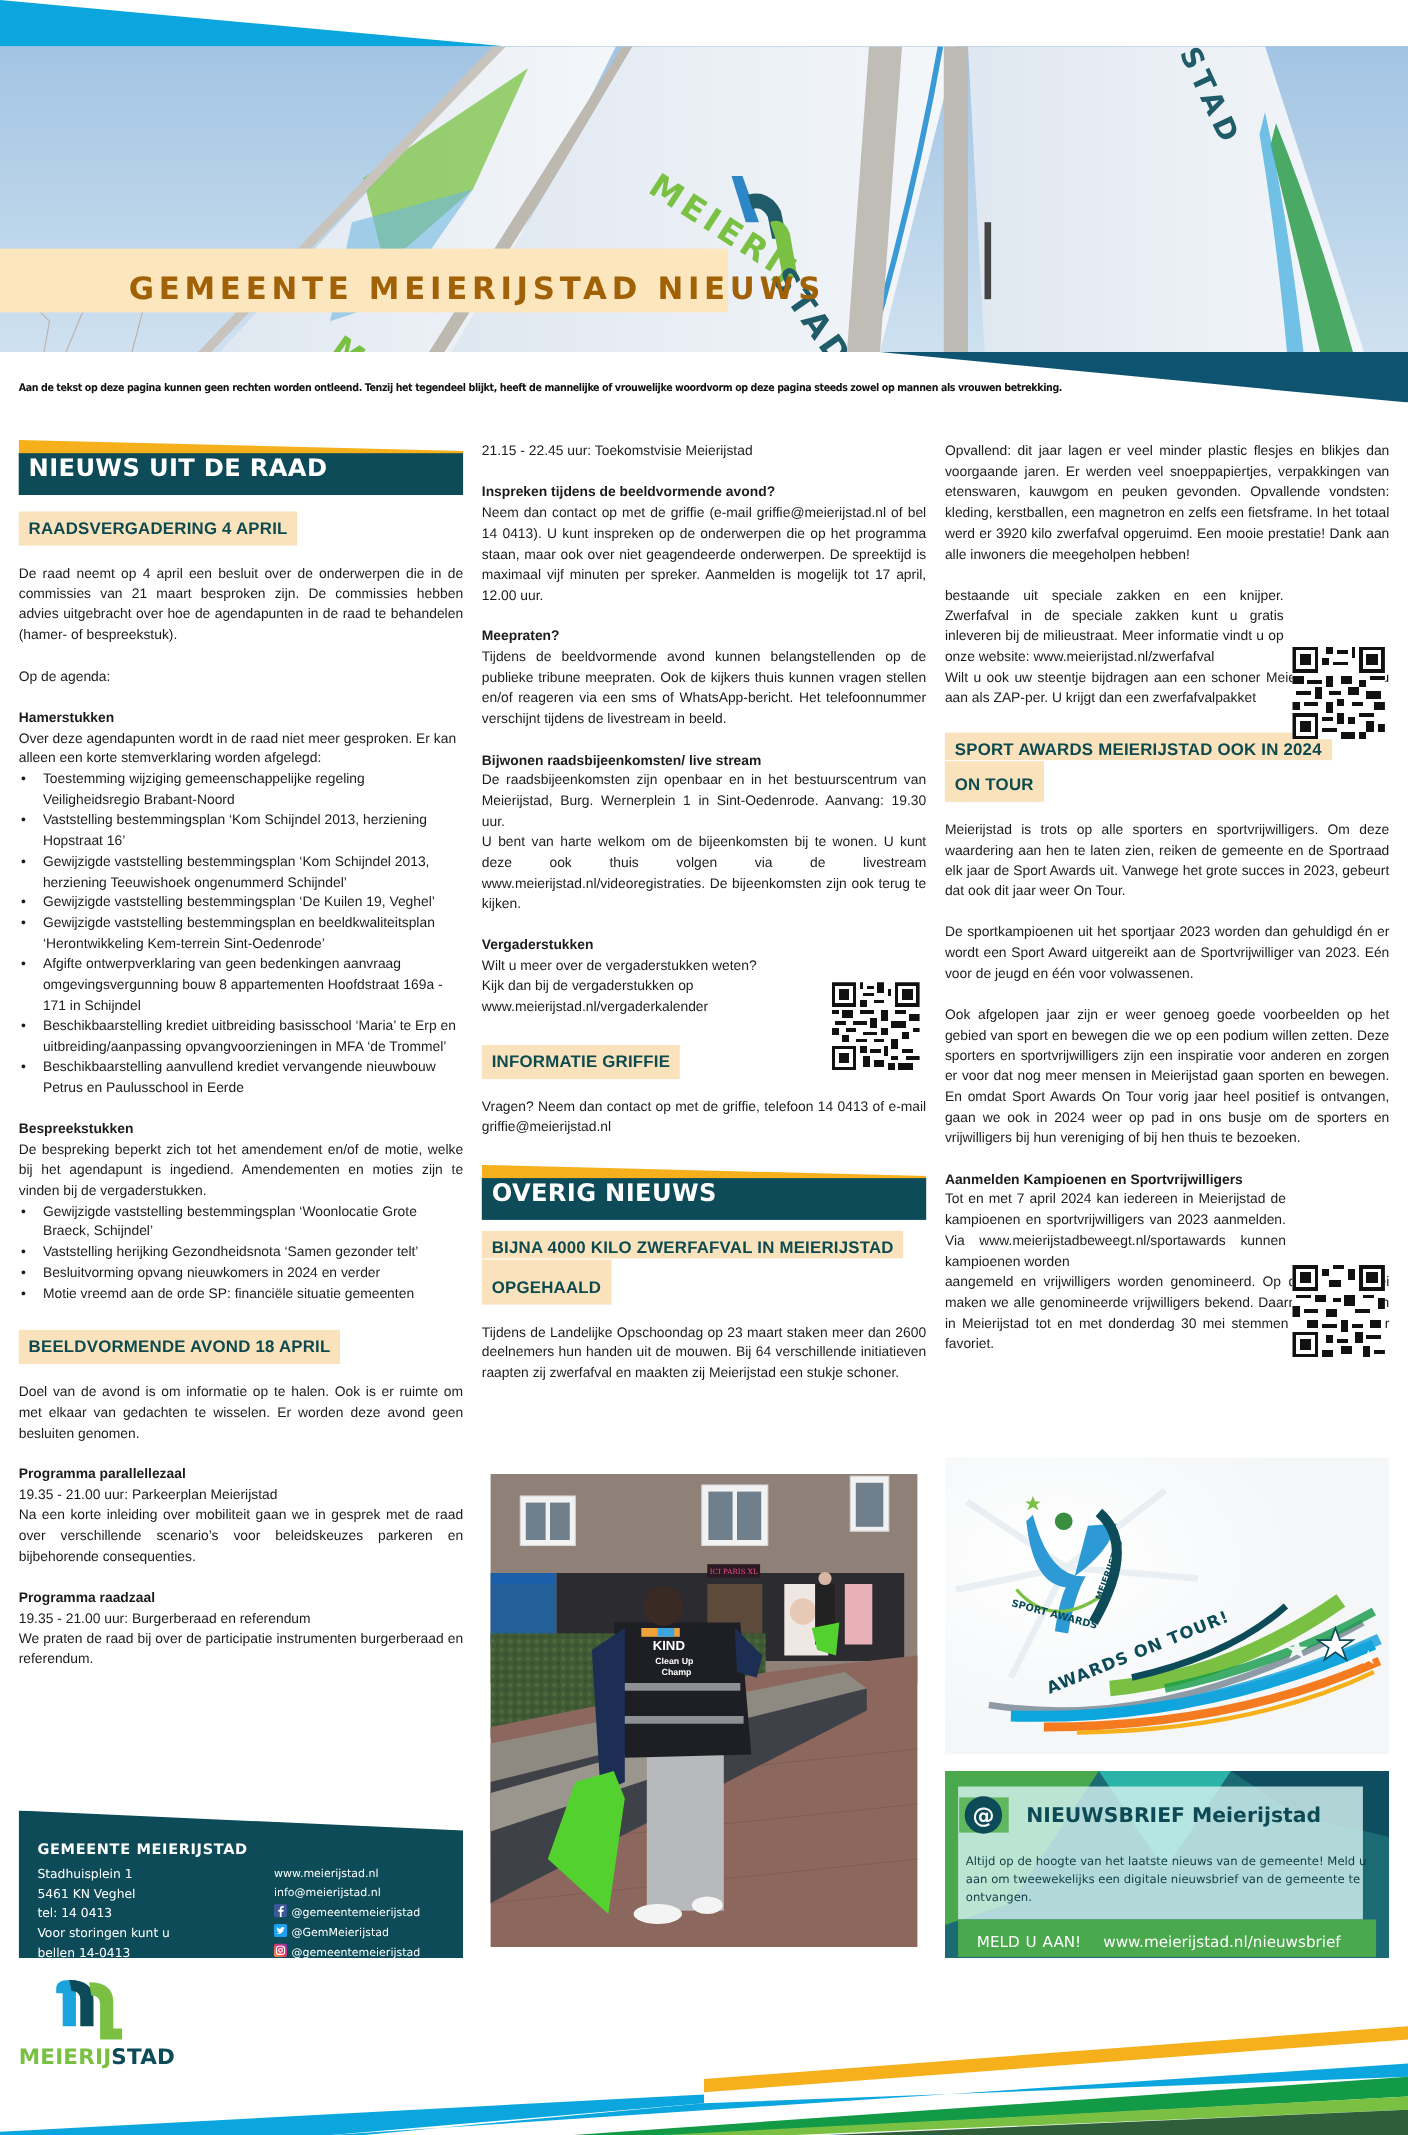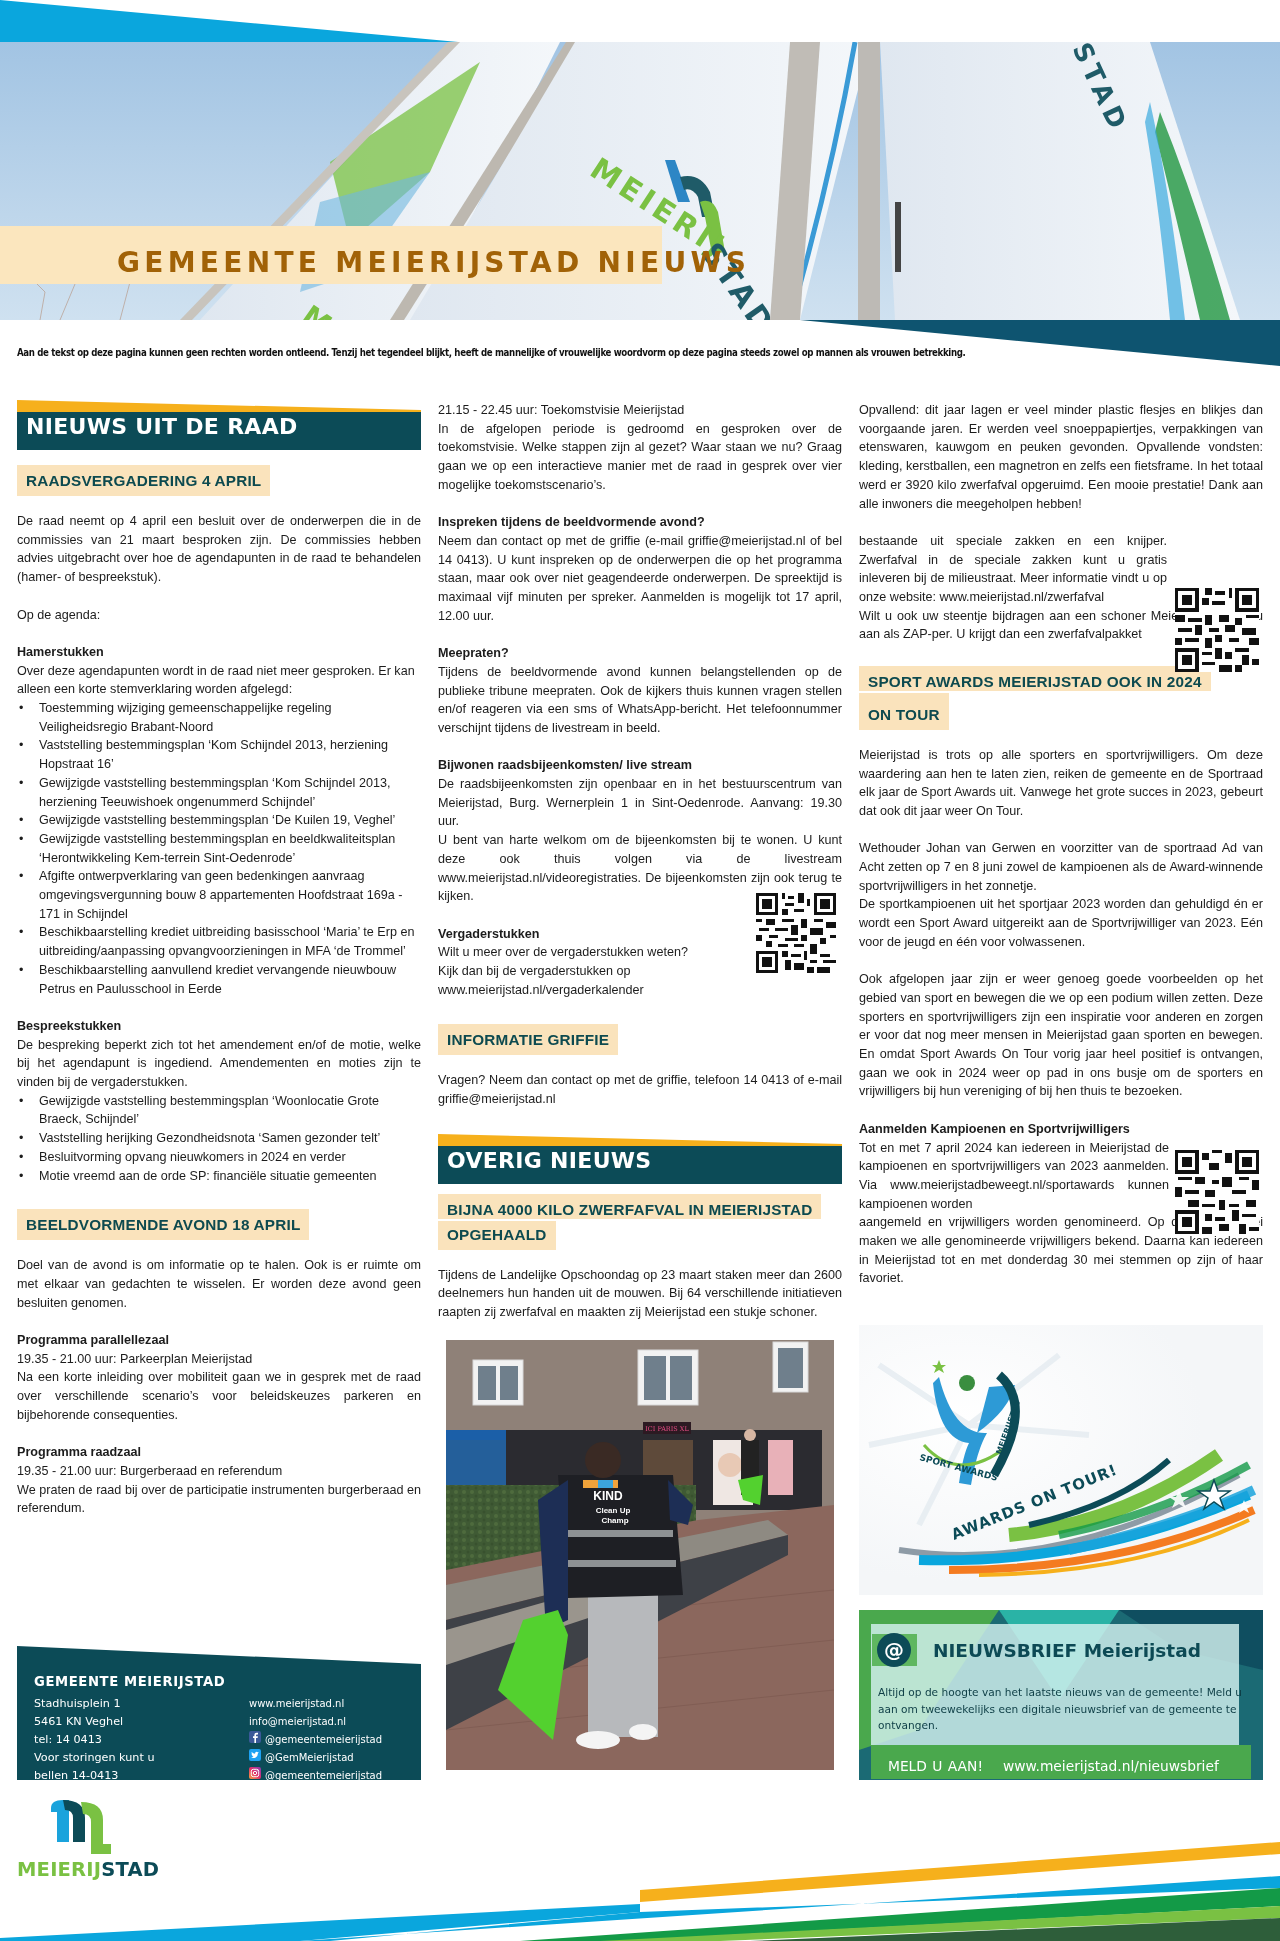--- a/index.html
+++ b/index.html
@@ -250,21 +250,20 @@
   <polygon points="300,101 1280,36 1280,48 640,72 330,101" fill="#0aa6dd"></polygon>
   <polygon points="520,101 1280,48 1280,66 620,101" fill="#139a47"></polygon>
   <polygon points="600,101 1280,66 1280,78 720,101" fill="#7ac143"></polygon>
   <polygon points="750,101 1280,78 1280,101" fill="#2e5e3a"></polygon>
   <polygon points="0,101 300,101 640,72 640,64 0,98" fill="#0aa6dd"></polygon>
   <polygon points="0,95 640,52 640,62 0,101" fill="#f6b01c" opacity="0"></polygon>
 </svg>
 
 <div class="col col-mid">
   <p>21.15 - 22.45 uur: Toekomstvisie Meierijstad</p>
-  <p>In de afgelopen periode is gedroomd en gesproken over de toekomstvisie. Welke stappen zijn al gezet? Waar staan we nu? Graag gaan we op een interactieve manier met de raad in gesprek over vier mogelijke toekomstscenario’s.</p>
   <div class="gap"></div>
   <p class="bold">Inspreken tijdens de beeldvormende avond?</p>
   <p>Neem dan contact op met de griffie (e-mail griffie@meierijstad.nl of bel 14 0413). U kunt inspreken op de onderwerpen die op het programma staan, maar ook over niet geagendeerde onderwerpen. De spreektijd is maximaal vijf minuten per spreker. Aanmelden is mogelijk tot 17 april, 12.00 uur.</p>
   <div class="gap"></div>
   <p class="bold">Meepraten?</p>
   <p>Tijdens de beeldvormende avond kunnen belangstellenden op de publieke tribune meepraten. Ook de kijkers thuis kunnen vragen stellen en/of reageren via een sms of WhatsApp-bericht. Het telefoonnummer verschijnt tijdens de livestream in beeld.</p>
   <div class="gap"></div>
   <p class="bold">Bijwonen raadsbijeenkomsten/ live stream</p>
   <p>De raadsbijeenkomsten zijn openbaar en in het bestuurscentrum van Meierijstad, Burg. Wernerplein 1 in Sint-Oedenrode. Aanvang: 19.30 uur.</p>
   <p>U bent van harte welkom om de bijeenkomsten bij te wonen. U kunt deze ook thuis volgen via de livestream www.meierijstad.nl/videoregistraties. De bijeenkomsten zijn ook terug te kijken.</p>
@@ -281,21 +280,21 @@
   <div class="section-banner">
     <svg class="stripe" width="404" height="14" viewBox="0 0 404 14">
       <polygon points="0,0 0,14 404,14 404,10" fill="#f6b01c"></polygon>
     </svg>
     <div class="bar"></div>
     <div class="label">OVERIG NIEUWS</div>
   </div>
   <div style="height:7px"></div>
   <div>
     <div class="sub-head" style="padding-bottom:0">BIJNA 4000 KILO ZWERFAFVAL IN MEIERIJSTAD</div><br>
-    <div class="sub-head" style="padding-top:4px">OPGEHAALD</div>
+    <div class="sub-head" style="padding-top:16px">OPGEHAALD</div>
   </div>
   <div style="height:16px"></div>
   <p>Tijdens de Landelijke Opschoondag op 23 maart staken meer dan 2600 deelnemers hun handen uit de mouwen. Bij 64 verschillende initiatieven raapten zij zwerfafval en maakten zij Meierijstad een stukje schoner.</p>
 </div>
 
 <div class="qr" style="left:756px; top:893px;">
   <svg width="80" height="80" viewBox="0 0 25 25" shape-rendering="crispEdges">
     <rect width="25" height="25" fill="#fff"></rect>
     <g fill="#111">
       <path d="M0 0h7v7H0zM1 1v5h5V1zM2 2h3v3H2z"></path>
@@ -382,21 +381,20 @@
   <p style="width:308px">bestaande uit speciale zakken en een knijper. Zwerfafval in de speciale zakken kunt u gratis inleveren bij de milieustraat. Meer informatie vindt u op onze website: www.meierijstad.nl/zwerfafval</p>
   <p>Wilt u ook uw steentje bijdragen aan een schoner Meierijstad? Meld u aan als ZAP-per. U krijgt dan een zwerfafvalpakket</p>
   <div style="height:22px"></div>
   <div>
     <div class="sub-head" style="padding-bottom:0">SPORT AWARDS MEIERIJSTAD OOK IN 2024</div><br>
     <div class="sub-head" style="padding-top:12px">ON TOUR</div>
   </div>
   <div style="height:16px"></div>
   <p>Meierijstad is trots op alle sporters en sportvrijwilligers. Om deze waardering aan hen te laten zien, reiken de gemeente en de Sportraad elk jaar de Sport Awards uit. Vanwege het grote succes in 2023, gebeurt dat ook dit jaar weer On Tour.</p>
   <div class="gap"></div>
-  <p>Wethouder Johan van Gerwen en voorzitter van de sportraad Ad van Acht zetten op 7 en 8 juni zowel de kampioenen als de Award-winnende sportvrijwilligers in het zonnetje.</p>
   <p>De sportkampioenen uit het sportjaar 2023 worden dan gehuldigd én er wordt een Sport Award uitgereikt aan de Sportvrijwilliger van 2023. Eén voor de jeugd en één voor volwassenen.</p>
   <div class="gap"></div>
   <p>Ook afgelopen jaar zijn er weer genoeg goede voorbeelden op het gebied van sport en bewegen die we op een podium willen zetten. Deze sporters en sportvrijwilligers zijn een inspiratie voor anderen en zorgen er voor dat nog meer mensen in Meierijstad gaan sporten en bewegen. En omdat Sport Awards On Tour vorig jaar heel positief is ontvangen, gaan we ook in 2024 weer op pad in ons busje om de sporters en vrijwilligers bij hun vereniging of bij hen thuis te bezoeken.</p>
   <div class="gap"></div>
   <p class="bold" style="width:310px">Aanmelden Kampioenen en Sportvrijwilligers</p>
   <p style="width:310px">Tot en met 7 april 2024 kan iedereen in Meierijstad de kampioenen en sportvrijwilligers van 2023 aanmelden. Via www.meierijstadbeweegt.nl/sportawards kunnen kampioenen worden</p>
   <p>aangemeld en vrijwilligers worden genomineerd. Op dinsdag 21 mei maken we alle genomineerde vrijwilligers bekend. Daarna kan iedereen in Meierijstad tot en met donderdag 30 mei stemmen op zijn of haar favoriet.</p>
 </div>
 
 <div class="qr" style="left:1175px; top:588px;">

